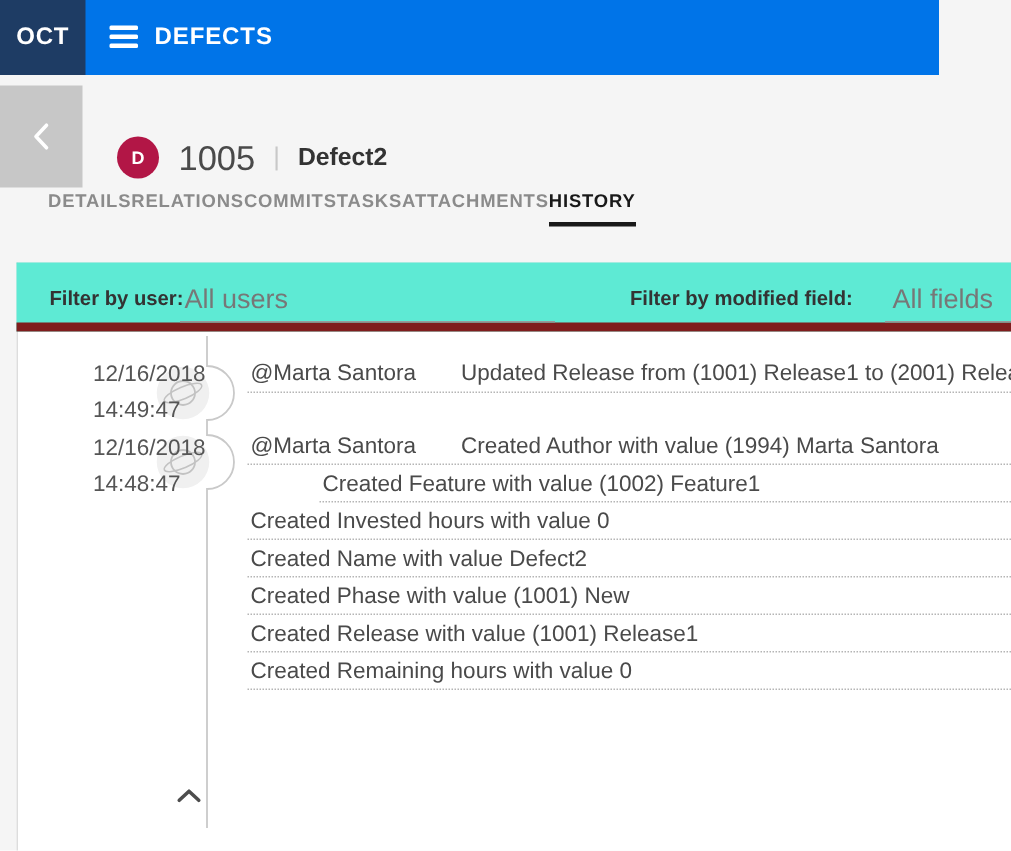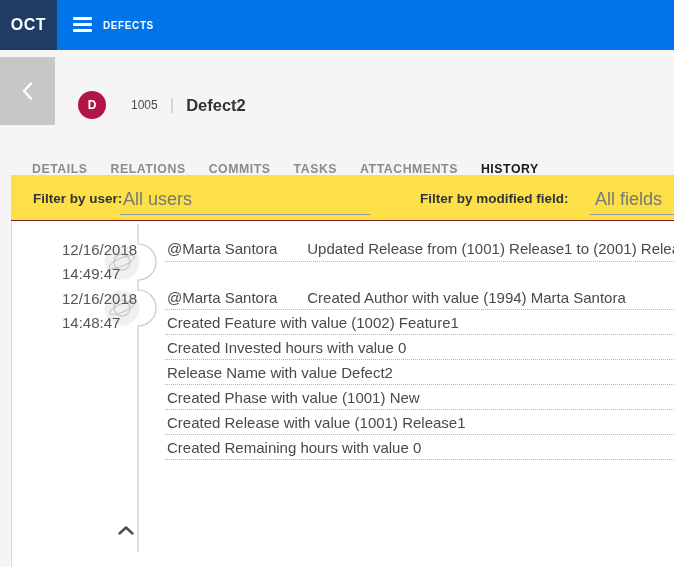--- a/index.html
+++ b/index.html
@@ -5,54 +5,54 @@
   * { margin:0; padding:0; box-sizing:border-box; }
   html,body { width:674px; height:567px; }
   body {
     position:relative; overflow:hidden;
     background:#f5f5f5;
     font-family:"Liberation Sans","DejaVu Sans",sans-serif;
     color:#4a4a4a;
   }
 
   
-  .topbar { position:absolute; left:0; top:0; width:674px; height:50px; background:#0074e8; }
+  .topbar { position:absolute; left:0; top:0; width:626px; height:50px; background:#0074e8; }
   .logo { position:absolute; left:0; top:0; width:57px; height:50px; background:#1e3c64;
           display:flex; align-items:center; justify-content:center;
           color:#fff; font-weight:bold; font-size:16px; letter-spacing:.5px; cursor:pointer; }
   .hamburger { position:absolute; left:73px; top:17px; width:19px; cursor:pointer; }
   .hamburger div { width:19px; height:3px; background:#fff; margin-bottom:3px; border-radius:1px; }
   .topbar-title { position:absolute; left:103px; top:0; height:50px; display:flex; align-items:center;
-          color:#fff; font-weight:bold; font-size:10px; letter-spacing:.6px; }
+          color:#fff; font-weight:bold; font-size:16px; letter-spacing:.6px; }
 
   
   .back-btn { position:absolute; left:0; top:57px; width:55px; height:68px; background:#c7c7c7;
           display:flex; align-items:center; justify-content:center; cursor:pointer; }
 
   
   .entity-row { position:absolute; left:78px; top:91px; height:28px; display:flex; align-items:center; }
   .badge { width:28px; height:28px; border-radius:50%; background:#b21646; color:#fff;
           font-size:12px; font-weight:bold; display:flex; align-items:center; justify-content:center; }
-  .entity-id { margin-left:25px; font-size:12px; color:#4a4a4a; }
+  .entity-id { margin-left:13px; font-size:23px; color:#4a4a4a; }
   .entity-sep { margin-left:12px; font-size:17px; color:#c8c8c8; font-weight:300; }
   .entity-name { margin-left:12px; font-size:16.5px; font-weight:bold; color:#333; }
 
   
-  .tabs { position:absolute; left:32px; top:162px; display:flex; gap:23px; }
+  .tabs { position:absolute; left:32px; top:127px; display:flex; }
   .tab { font-size:12.3px; font-weight:bold; letter-spacing:.55px; color:#8b8b8b;
          padding-bottom:7px; border-bottom:3px solid transparent; cursor:pointer; white-space:nowrap; }
   .tab.active { color:#191919; border-bottom-color:#191919; }
 
   
   .panel { position:absolute; left:11px; top:175px; width:663px; height:392px; background:#fff;
           border-left:1px solid #ddd; border-top:1px solid #ddd; }
 
   
-  .filter-bar { position:absolute; left:11px; top:175px; width:663px; height:46px; background:#fde047;
-          border-bottom:1px solid #7f1d1d; }
+  .filter-bar { position:absolute; left:11px; top:175px; width:663px; height:46px; background:#5eead4;
+          border-bottom:6px solid #7f1d1d; }
   .flt-label { position:absolute; top:16px; font-size:13.5px; font-weight:bold; color:#333; white-space:nowrap; }
   .flt-value { position:absolute; top:14px; font-size:18px; color:#777;
           border-bottom:1px solid #999; padding-bottom:4px; cursor:pointer; white-space:nowrap; }
 
   
   .ts { position:absolute; left:33px; width:100px; font-size:15px; color:#555; line-height:24px;margin-left:29px; }
   .rows { position:absolute; left:165px; width:509px; }
   .hrow { height:26px; line-height:26px; font-size:15px; color:#4a4a4a;
           border-bottom:1px dotted #b5b5b5; display:flex; white-space:nowrap; overflow:hidden; padding-left:2px; }
   .hrow .usr { margin-right:30px; }
@@ -131,28 +131,28 @@
     </div>
     <div class="ts" style="top: 287px;">
       <div>12/16/2018</div>
       <div>14:48:47</div>
     </div>
     <div class="rows" style="top: 285px;">
       <div class="hrow" style="line-height: 25px; height: 25px;">
         <span class="usr">@Marta Santora</span>
         <span>Created Author with value (1994) Marta Santora</span>
       </div>
-      <div class="hrow" style="line-height: 25px; height: 25px;">
+      <div class="hrow" style="line-height: 25px; height: 25px; margin-left: 48px;">
         <span>Created Feature with value (1002) Feature1</span>
       </div>
       <div class="hrow" style="line-height: 25px; height: 25px;">
         <span>Created Invested hours with value 0</span>
       </div>
       <div class="hrow" style="line-height: 25px; height: 25px;">
-        <span>Release Name with value Defect2</span>
+        <span>Created Name with value Defect2</span>
       </div>
       <div class="hrow" style="line-height: 25px; height: 25px;">
         <span>Created Phase with value (1001) New</span>
       </div>
       <div class="hrow" style="line-height: 25px; height: 25px;">
         <span>Created Release with value (1001) Release1</span>
       </div>
       <div class="hrow" style="line-height: 25px; height: 25px;">
         <span>Created Remaining hours with value 0</span>
       </div>

